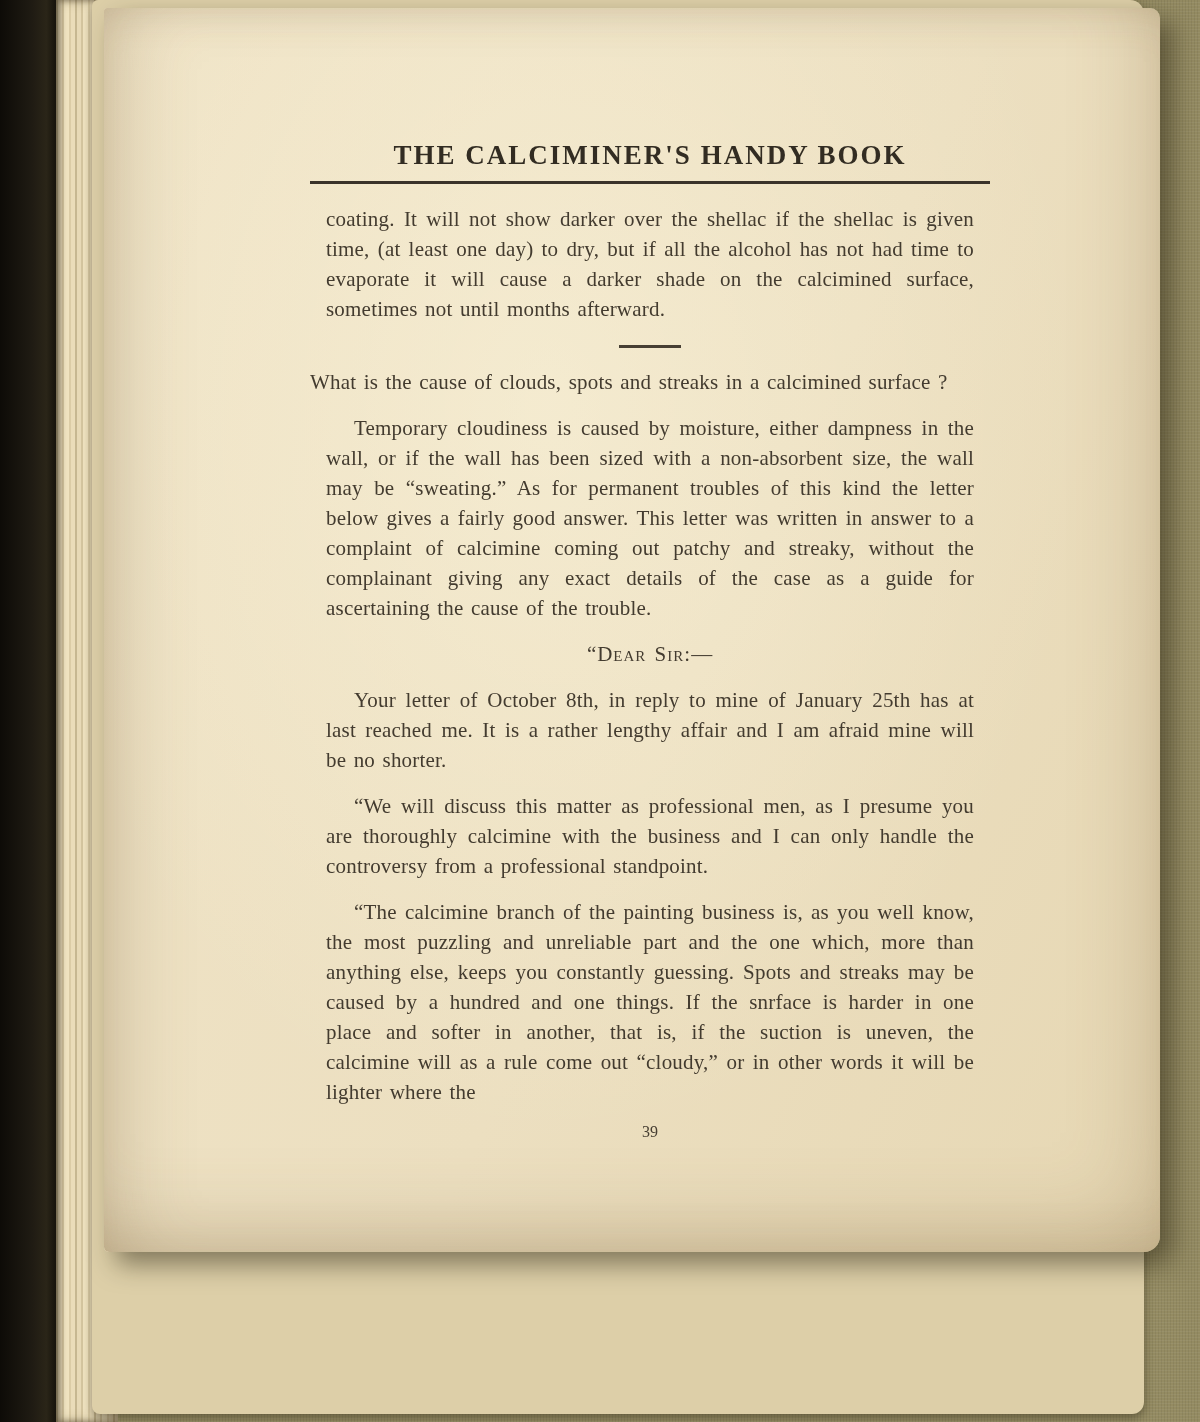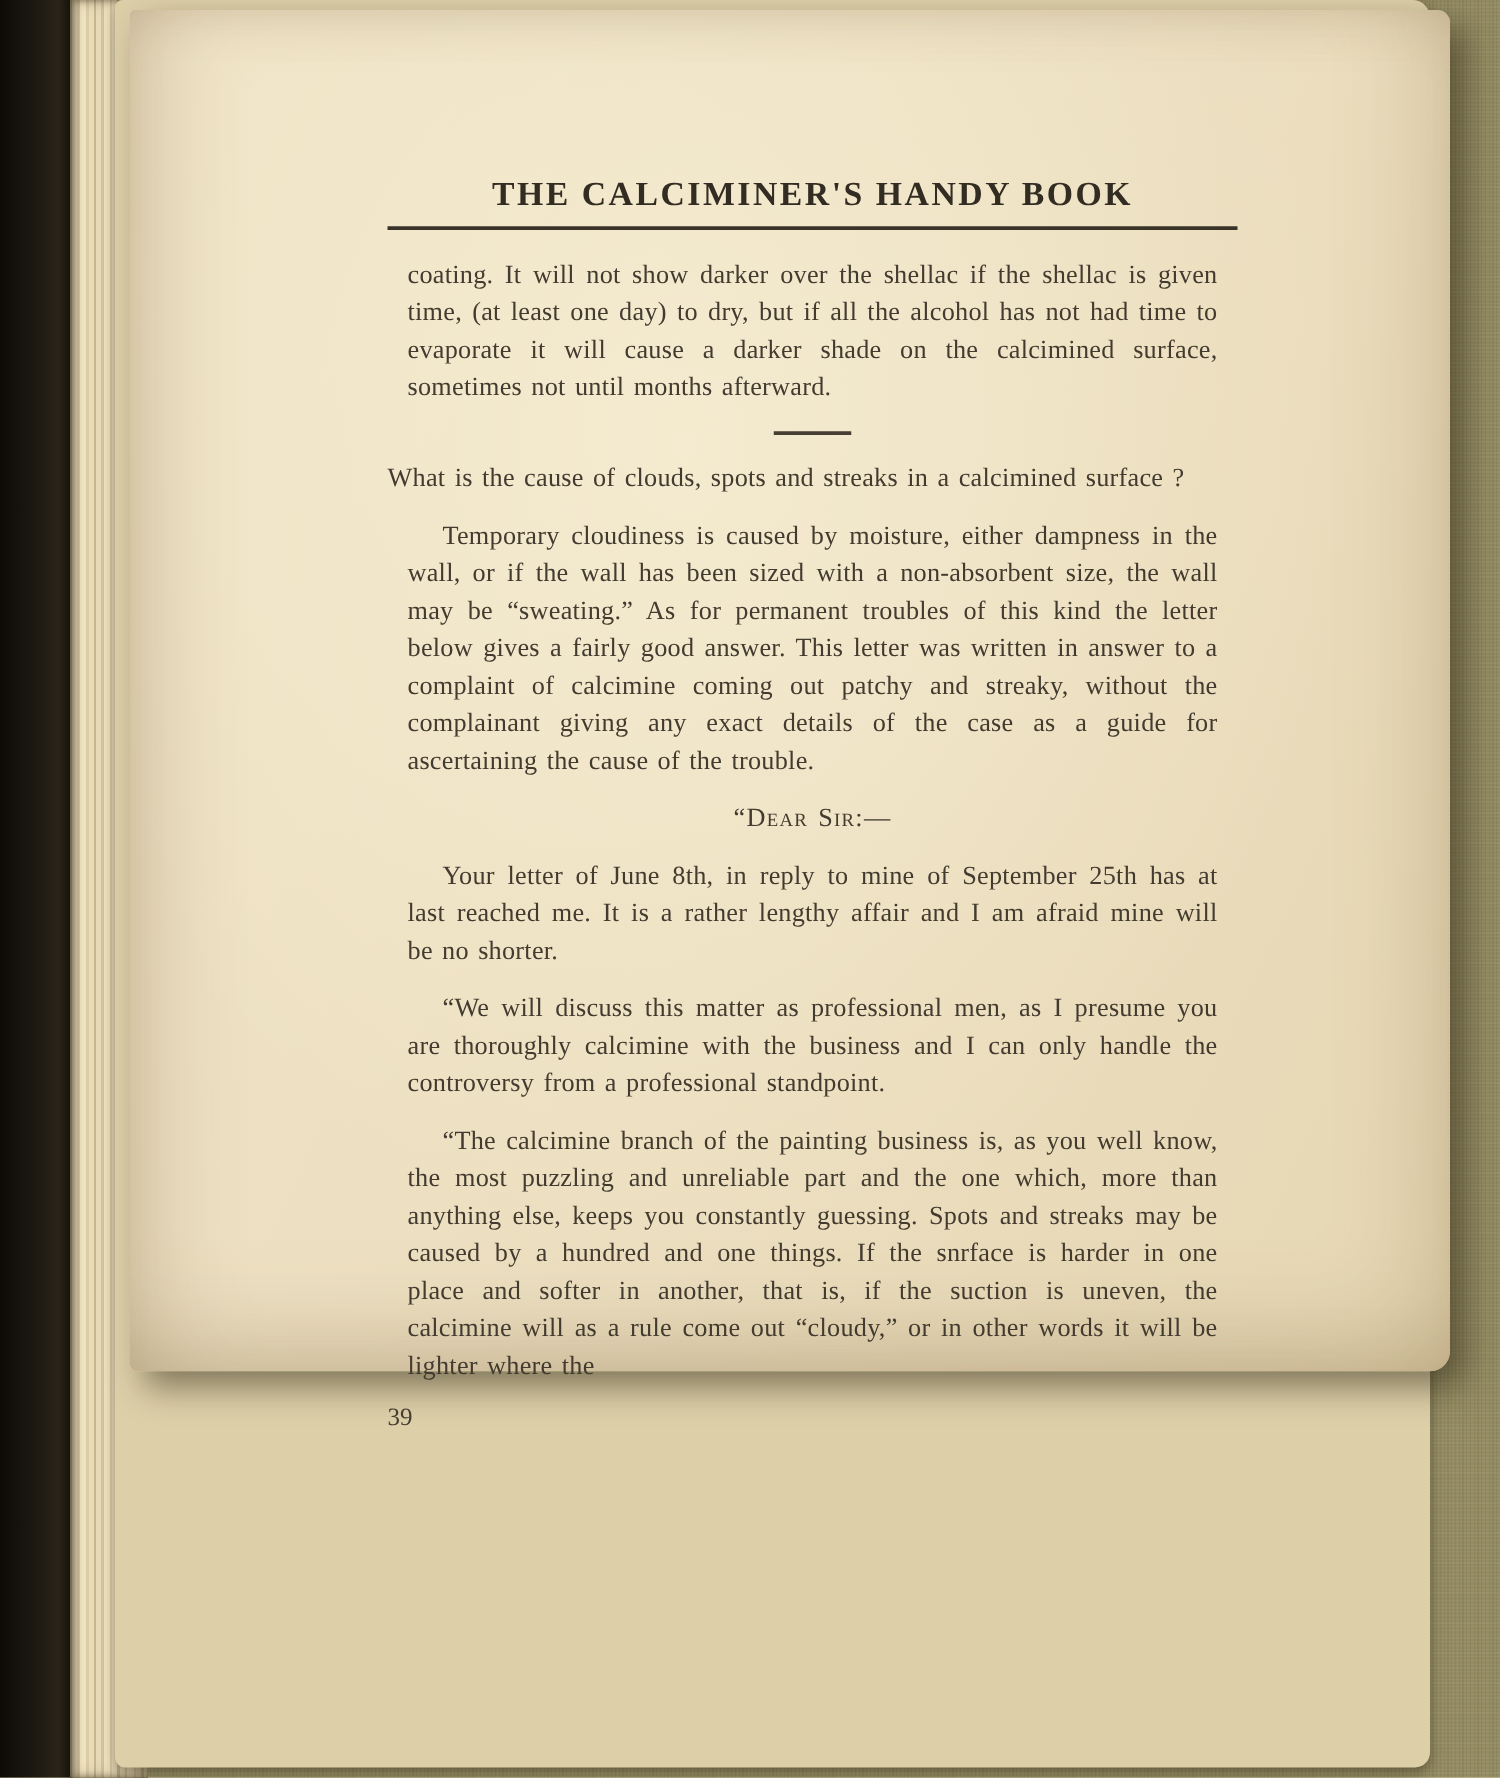--- a/index.html
+++ b/index.html
@@ -44,21 +44,21 @@
   
   .under-pages {
     position: absolute; left: 92px; top: 0; width: 1052px; height: 1414px;
     background: #ddcfa8;
     border-radius: 6px 14px 12px 8px;
     box-shadow: 0 4px 10px rgba(40,33,15,.45);
   }
 
   
   .page {
-    position: absolute; left: 104px; top: 8px; width: 1056px; height: 1089px;
+    position: absolute; left: 104px; top: 8px; width: 1056px; height: 1244px;
     background:
       radial-gradient(ellipse at 42% 32%, rgba(255,250,228,.40), rgba(255,250,228,0) 62%),
       linear-gradient(115deg, #f0e4c7 0%, #ecdfc0 55%, #e6d7b3 100%);
     border-radius: 3px 10px 16px 5px;
     box-shadow:
       inset 44px 0 80px -34px rgba(115,90,50,.30),
       inset -34px -44px 90px -34px rgba(120,95,55,.33),
       inset 0 26px 46px -30px rgba(120,95,55,.20),
       12px 12px 26px rgba(38,32,14,.50);
   }
@@ -112,22 +112,22 @@
 
   p.salutation {
     margin-top: 6px;
     font-variant: small-caps;
     letter-spacing: 1px;
     text-align: center;
   }
 
   .page-number {
     margin-top: 10px;
-    text-align: left;
-    font-size: 20px;
+    text-align: center;
+    font-size: 16px;
     color: #463e32;
   }
 </style>
 </head>
 <body>
 
 <div class="scene">
 
   <div class="spine"></div>
 
@@ -145,21 +145,21 @@
       <p class="body-par">coating.  It will not show darker over the shellac if the shellac is given time, (at least one day) to dry, but if all the alcohol has not had time to evaporate it will cause a darker shade on the calcimined surface, sometimes not until months afterward.</p>
 
       <hr class="section-divider">
 
       <p class="body-par question">What is the cause of clouds, spots and streaks in a calcimined surface ?</p>
 
       <p class="body-par indent">Temporary cloudiness is caused by moisture, either dampness in the wall, or if the wall has been sized with a non-absorbent size, the wall may be “sweating.”  As for permanent troubles of this kind the letter below gives a fairly good answer. This letter was written in answer to a complaint of calcimine coming out patchy and streaky, without the complainant giving any exact details of the case as a guide for ascertaining the cause of the trouble.</p>
 
       <p class="body-par salutation">“Dear Sir:—</p>
 
-      <p class="body-par indent spaced">Your letter of June 8th, in reply to mine of September 25th has at last reached me.  It is a rather lengthy affair and I am afraid mine will be no shorter.</p>
+      <p class="body-par indent spaced">Your letter of October 8th, in reply to mine of January 25th has at last reached me.  It is a rather lengthy affair and I am afraid mine will be no shorter.</p>
 
       <p class="body-par indent spaced">“We will discuss this matter as professional men, as I presume you are thoroughly calcimine with the business and I can only handle the controversy from a professional standpoint.</p>
 
       <p class="body-par indent spaced">“The calcimine branch of the painting business is, as you well know, the most puzzling and unreliable part and the one which, more than anything else, keeps you constantly guessing. Spots and streaks may be caused by a hundred and one things. If the snrface is harder in one place and softer in another, that is, if the suction is uneven, the calcimine will as a rule come out “cloudy,” or in other words it will be lighter where the</p>
 
       <div class="page-number">39</div>
 
     </div>
   </div>
 

